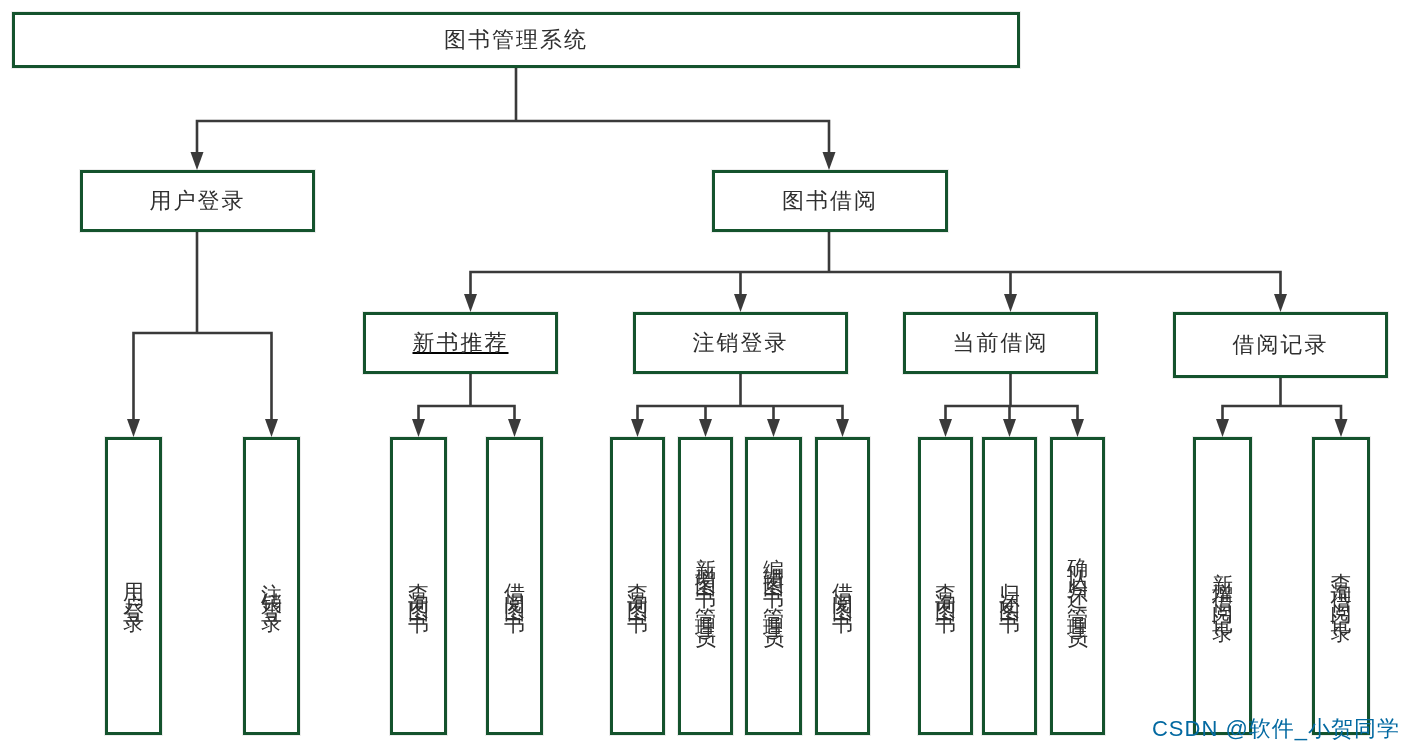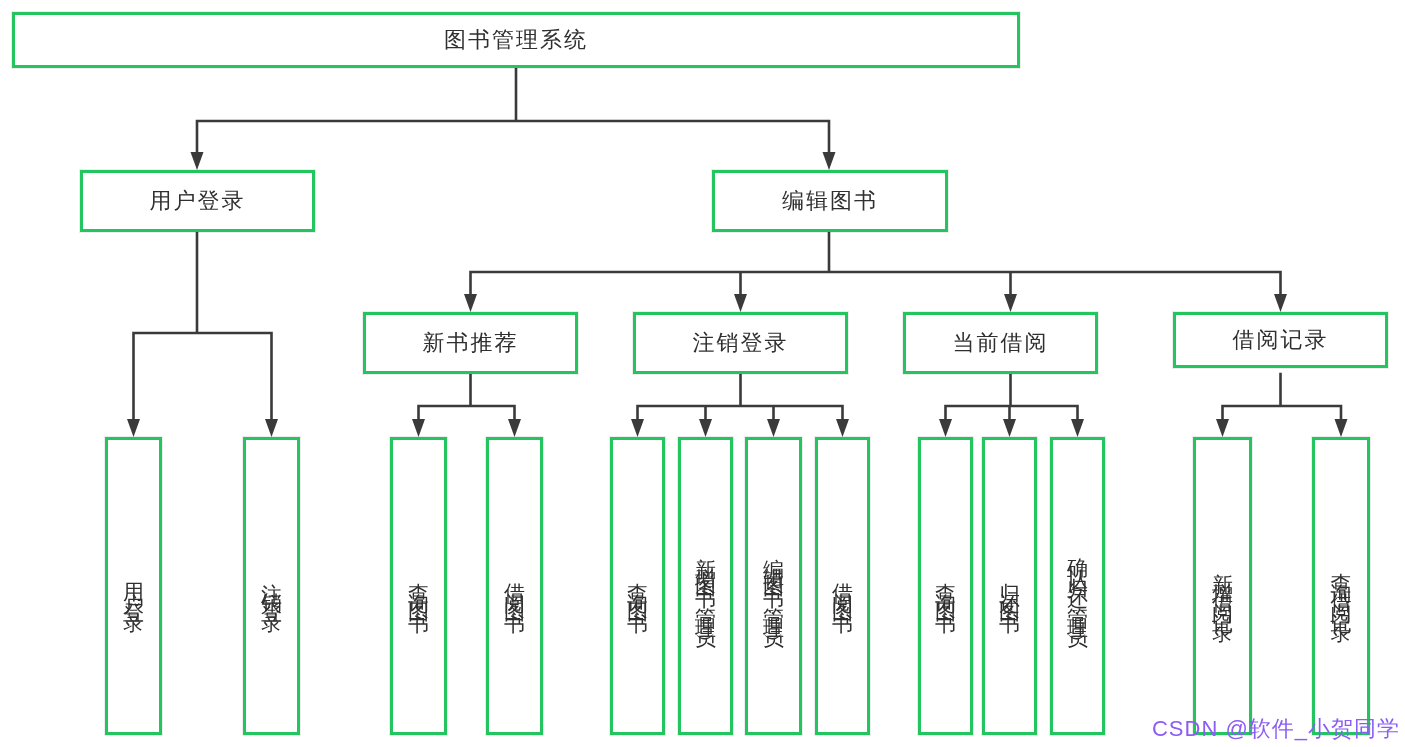--- a/index.html
+++ b/index.html
@@ -11,21 +11,21 @@
     overflow:hidden;
     font-family:"Liberation Sans","DejaVu Sans",sans-serif;
   }
   #connectors{
     position:absolute;left:0;top:0;width:1405px;height:747px;
     pointer-events:none;
   }
   .node{
     position:absolute;
     box-sizing:border-box;
-    border:3px solid #22c55e;
+    border:3px solid #14532d;
     background:#ffffff;
     display:flex;
     align-items:center;
     justify-content:center;
     box-shadow:0 0 0 1px rgba(0,0,0,0.07);
   }
   .node .lbl{
     color:#2f2f2f;
     font-size:22px;
     letter-spacing:2px;
@@ -37,21 +37,21 @@
     font-size:21px;
     letter-spacing:10px;
     white-space:normal;
   }
   .watermark{
     position:absolute;
     right:5px;
     bottom:3px;
     font-size:22px;
     letter-spacing:1px;
-    color:#8b5cf6;
+    color:#0369a1;
     white-space:nowrap;
     z-index:5;
     text-align:right;
   }
 </style>
 </head>
 <body>
 
 <div id="canvas">
   <svg id="connectors" xmlns="http://www.w3.org/2000/svg" viewBox="0 0 1405 747">
@@ -83,32 +83,32 @@
       <polygon points="1334.5,419 1347.5,419 1341,437" fill="#3a3a3a"></polygon>
     </svg>
   <div class="watermark">CSDN @软件_小贺同学</div>
 <div class="node" style="left: 12px; top: 12px; width: 1008px; height: 56px;">
       <span class="lbl">图书管理系统</span>
     </div>
     <div class="node" style="left: 80px; top: 170px; width: 235px; height: 62px;">
       <span class="lbl">用户登录</span>
     </div>
     <div class="node" style="left: 712px; top: 170px; width: 236px; height: 62px;">
-      <span class="lbl">编辑图书</span>
+      <span class="lbl">图书借阅</span>
     </div>
-    <div class="node" style="left: 363px; top: 312px; width: 215px; height: 62px;">
+    <div class="node" style="left: 363px; top: 312px; width: 195px; height: 62px; text-decoration: underline;">
       <span class="lbl">新书推荐</span>
     </div>
     <div class="node" style="left: 633px; top: 312px; width: 215px; height: 62px;">
       <span class="lbl">注销登录</span>
     </div>
     <div class="node" style="left: 903px; top: 312px; width: 195px; height: 62px;">
       <span class="lbl">当前借阅</span>
     </div>
-    <div class="node" style="left: 1173px; top: 312px; width: 215px; height: 56px;">
+    <div class="node" style="left: 1173px; top: 312px; width: 215px; height: 66px;">
       <span class="lbl">借阅记录</span>
     </div>
     <div class="node v" style="left: 105px; top: 437px; width: 57px; height: 298px;">
       <span class="lbl">用户登录</span>
     </div>
     <div class="node v" style="left: 243px; top: 437px; width: 57px; height: 298px;">
       <span class="lbl">注销登录</span>
     </div>
     <div class="node v" style="left: 390px; top: 437px; width: 57px; height: 298px;">
       <span class="lbl">查询图书</span>

